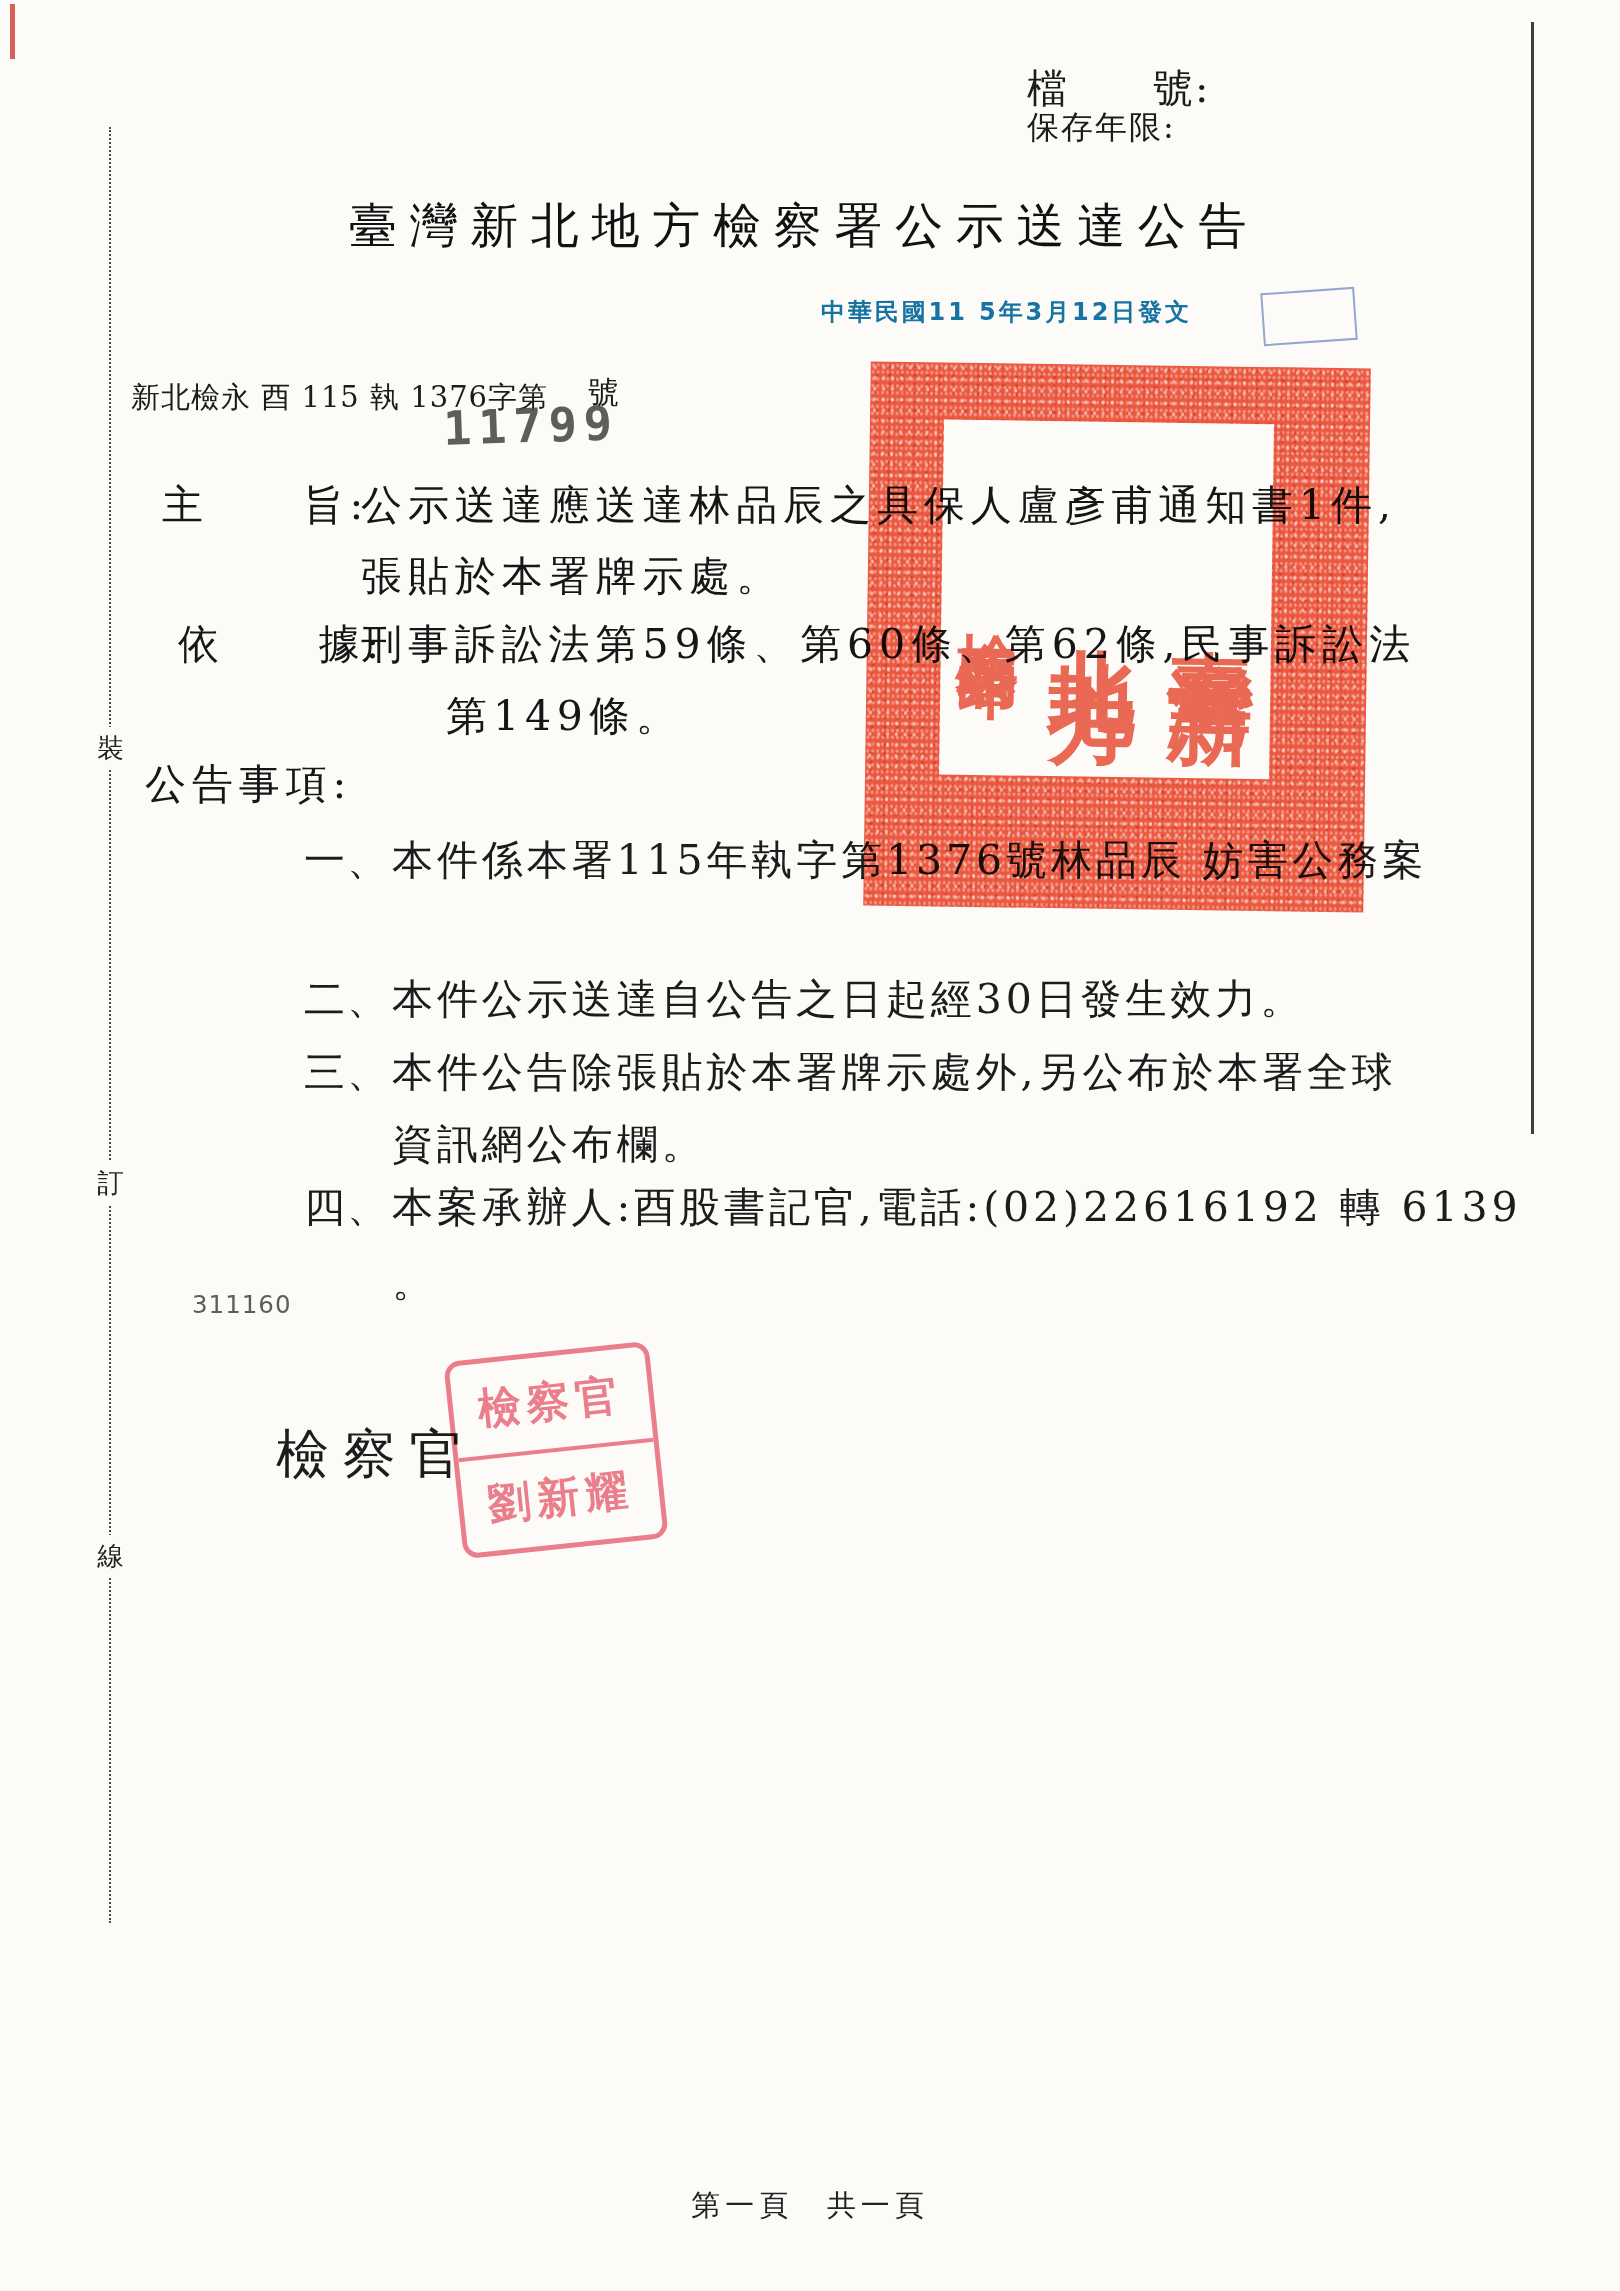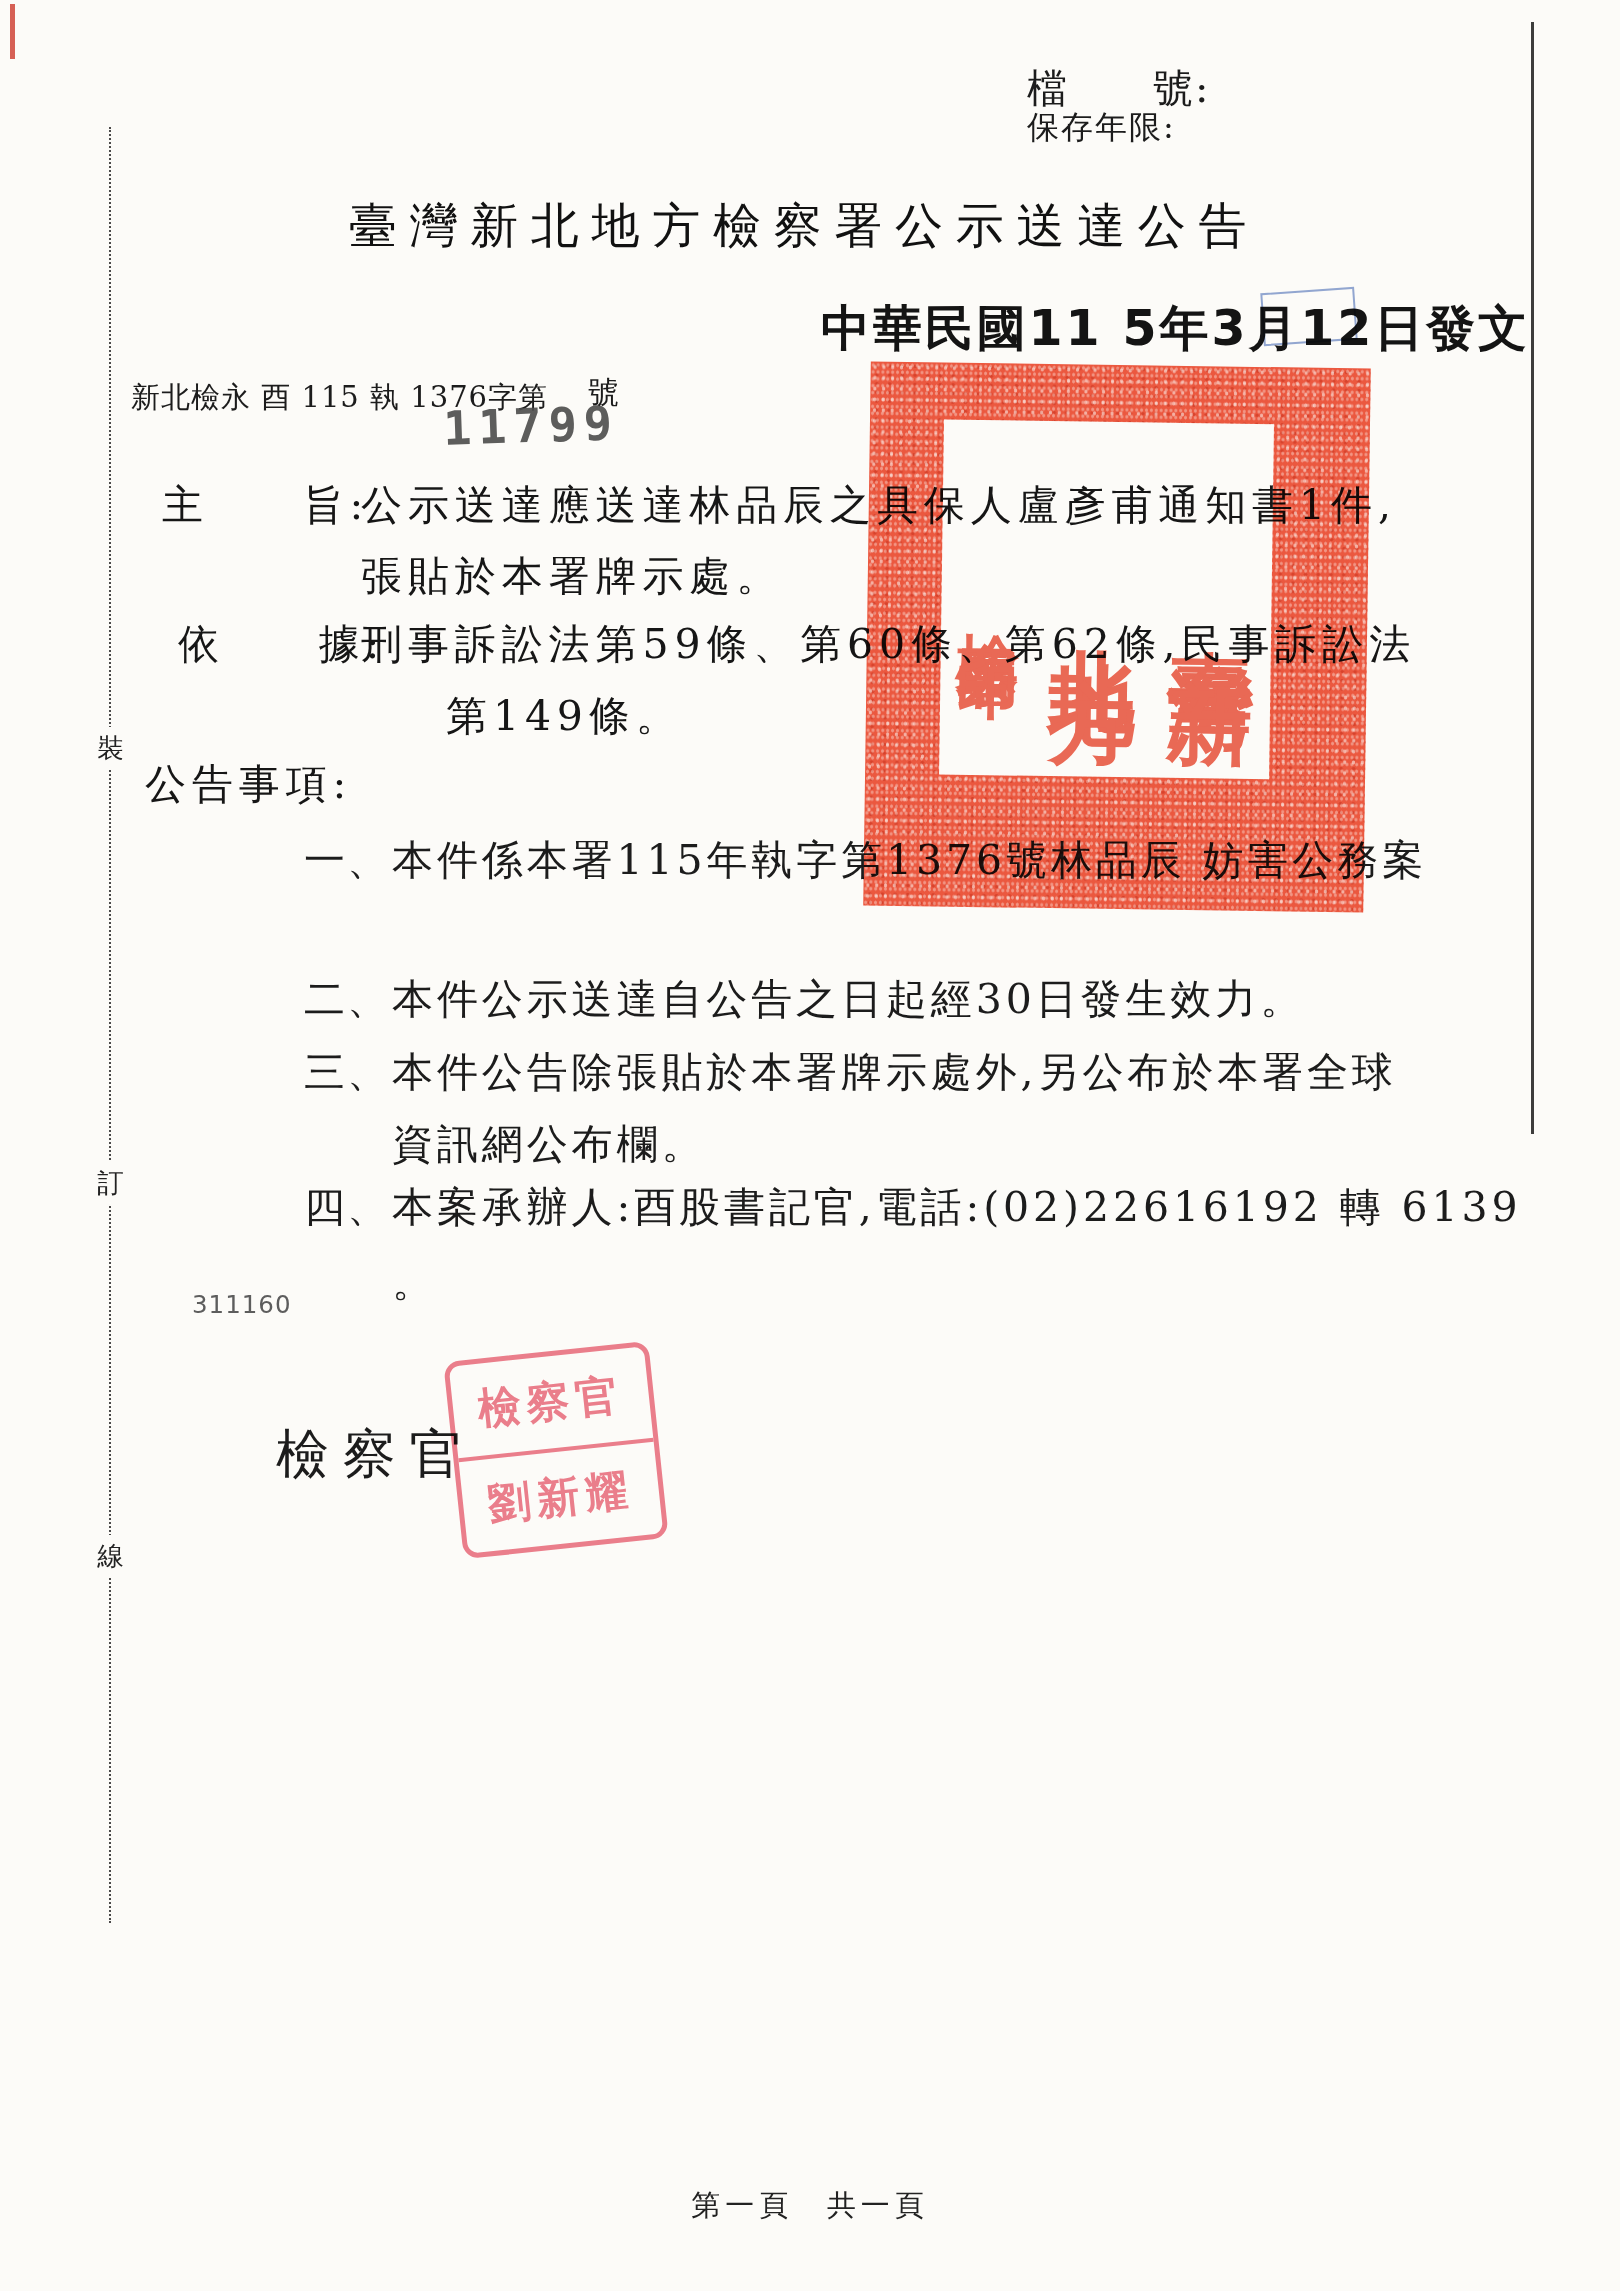--- a/index.html
+++ b/index.html
@@ -22,22 +22,22 @@
   .binding-char{left:93px;width:35px;text-align:center;font-size:26.5px;background:#fcfbf8;padding:2.9px 0;color:#222;}
   .bc-zhuang{top:727px;} .bc-ding{top:1162px;} .bc-xian{top:1535px;}
 
   
   .archive-label{left:1027px;top:61px;font-size:40px;letter-spacing:2px;}
   .retention-label{left:1027px;top:106px;font-size:32px;letter-spacing:2px;}
 
   .doc-title{left:0;right:12px;top:194px;text-align:center;font-size:48px;letter-spacing:12.7px;color:#111;}
 
   .date-stamp{
-    left:821px;top:296px;font-size:49px;letter-spacing:2.9px;
-    color:#000000;font-family:"DejaVu Sans","Liberation Sans",sans-serif;
+    left:821px;top:296px;font-size:24px;letter-spacing:2.9px;
+    color:#0369a1;font-family:"DejaVu Sans","Liberation Sans",sans-serif;
     font-weight:600;mix-blend-mode:multiply;opacity:.92;
   }
   .dispatch-mark-box{
     left:1262px;top:290px;width:90px;height:49px;
     border:2.9px solid #3b62b4;opacity:.55;transform:rotate(-4deg);
     mix-blend-mode:multiply;
   }
 
   .docno-prefix{left:131px;top:378px;font-size:29px;letter-spacing:1px;}
   .docno-suffix{left:588px;top:372px;font-size:31px;}

